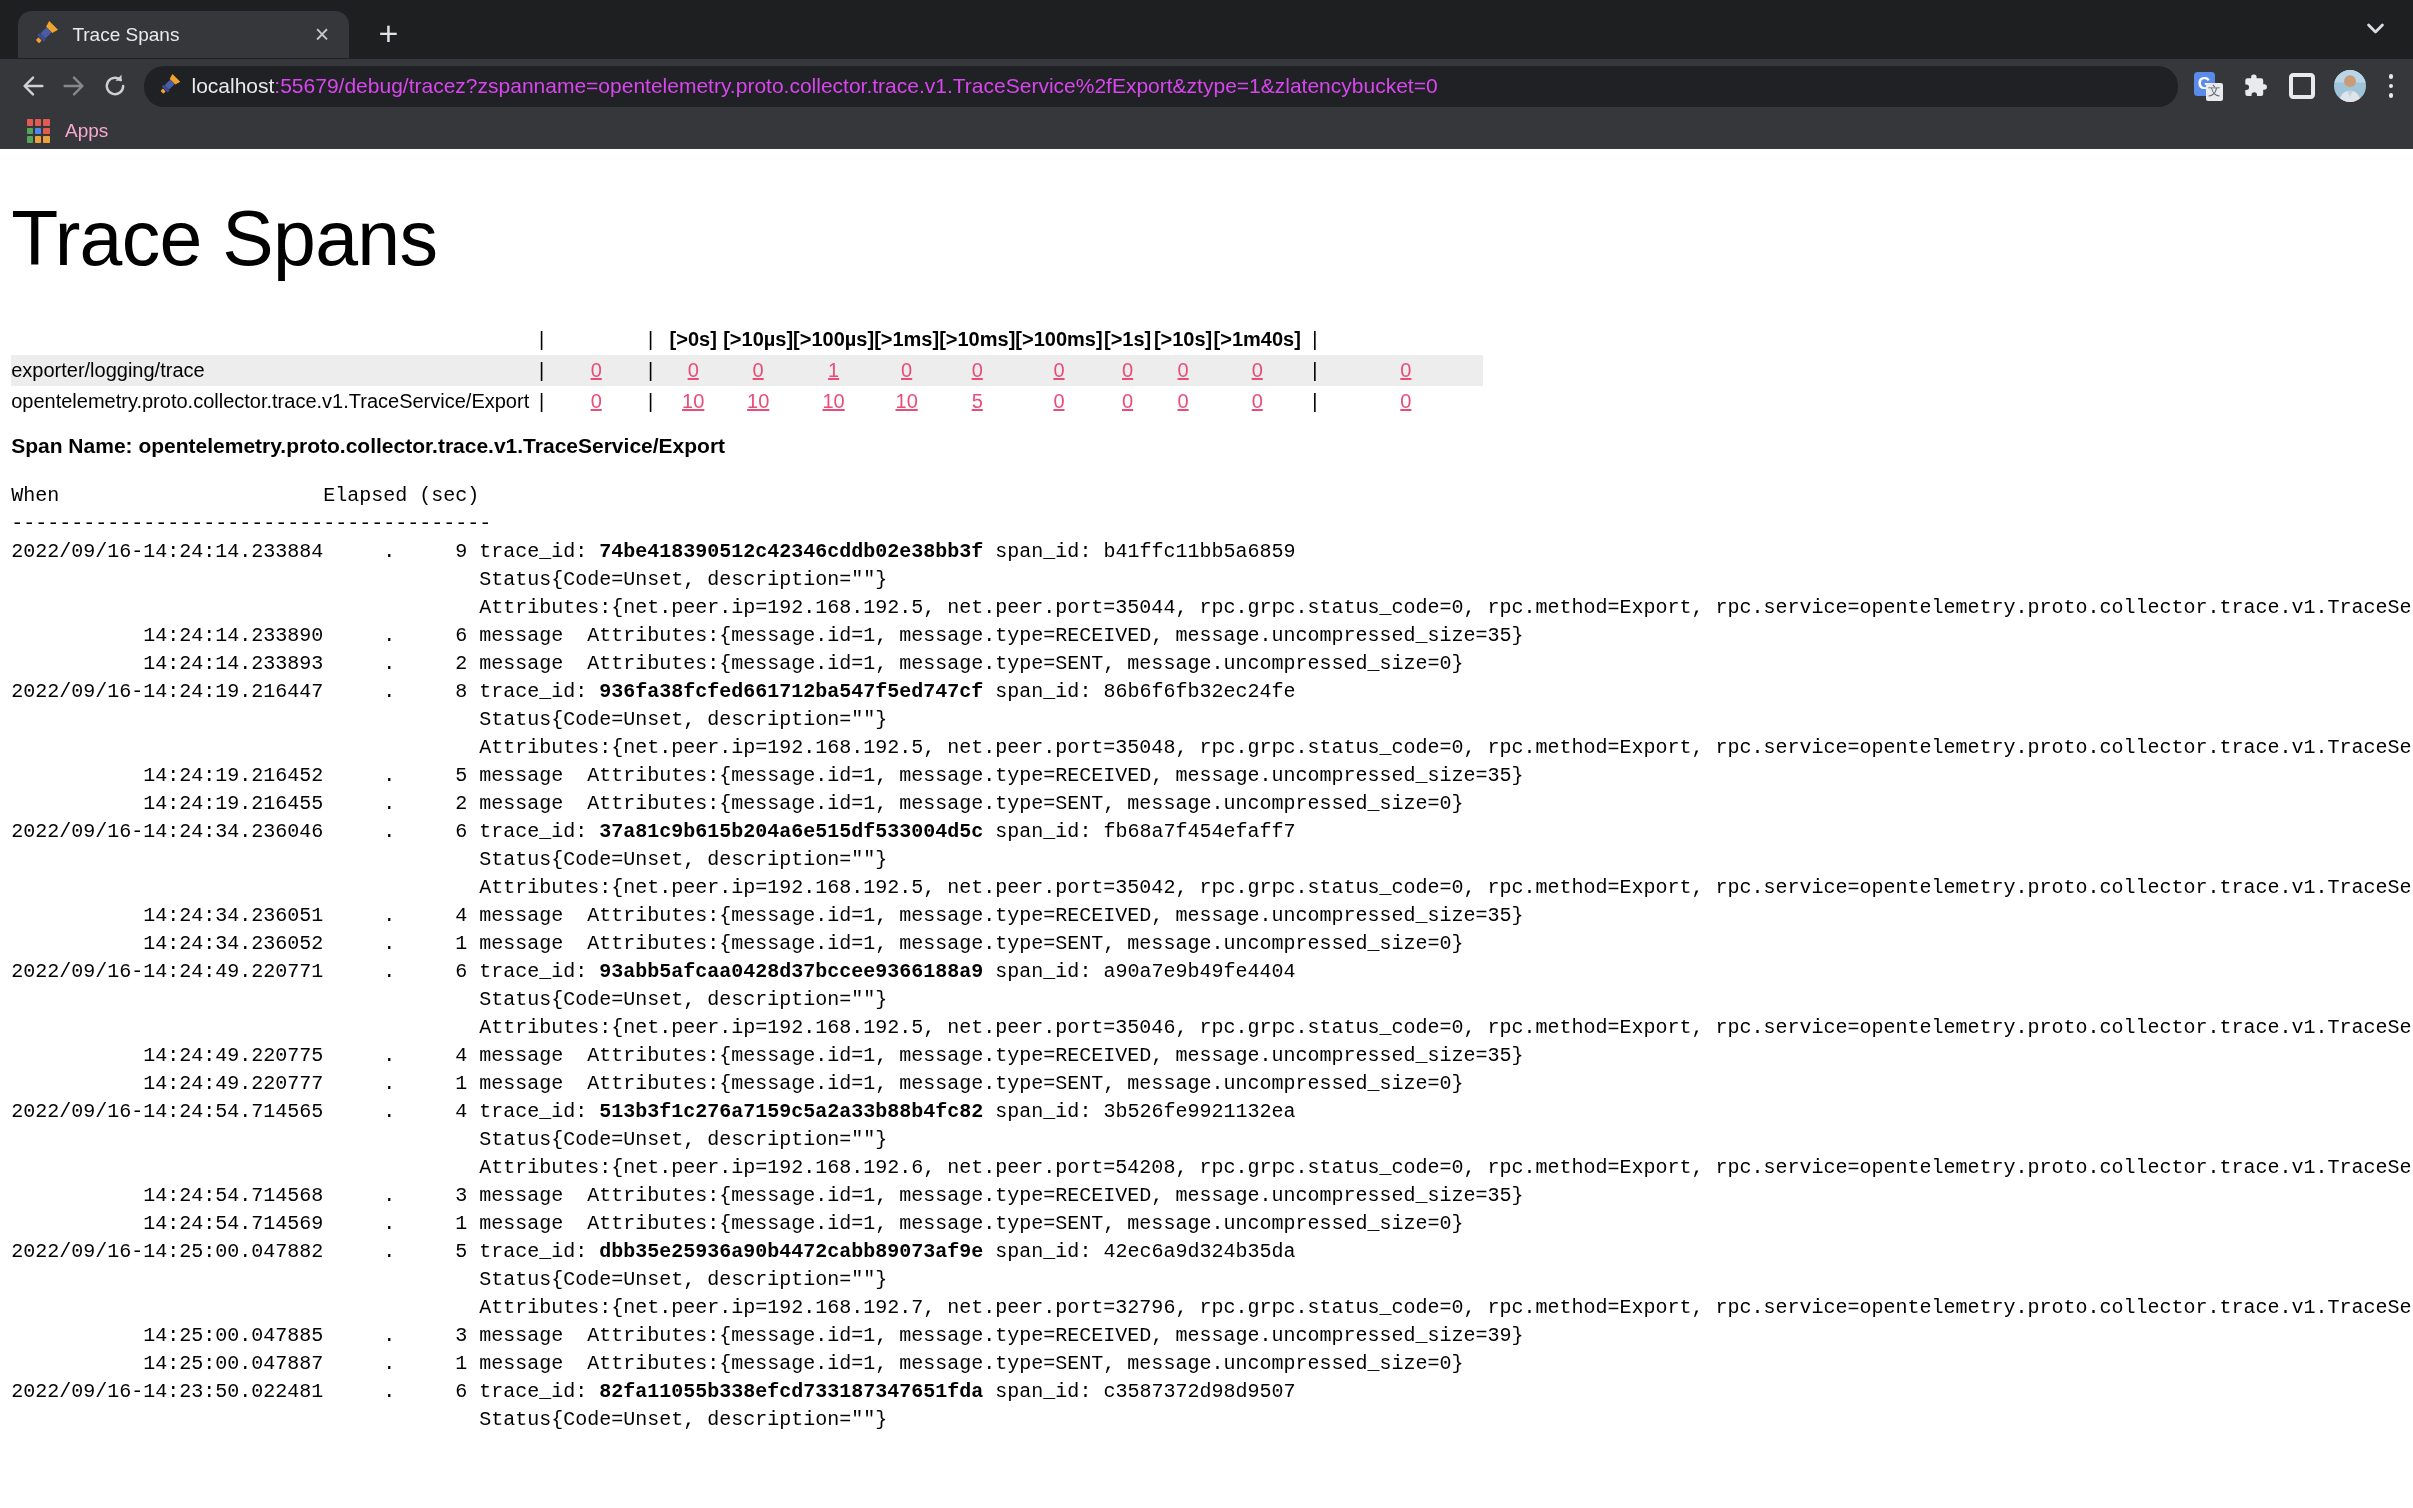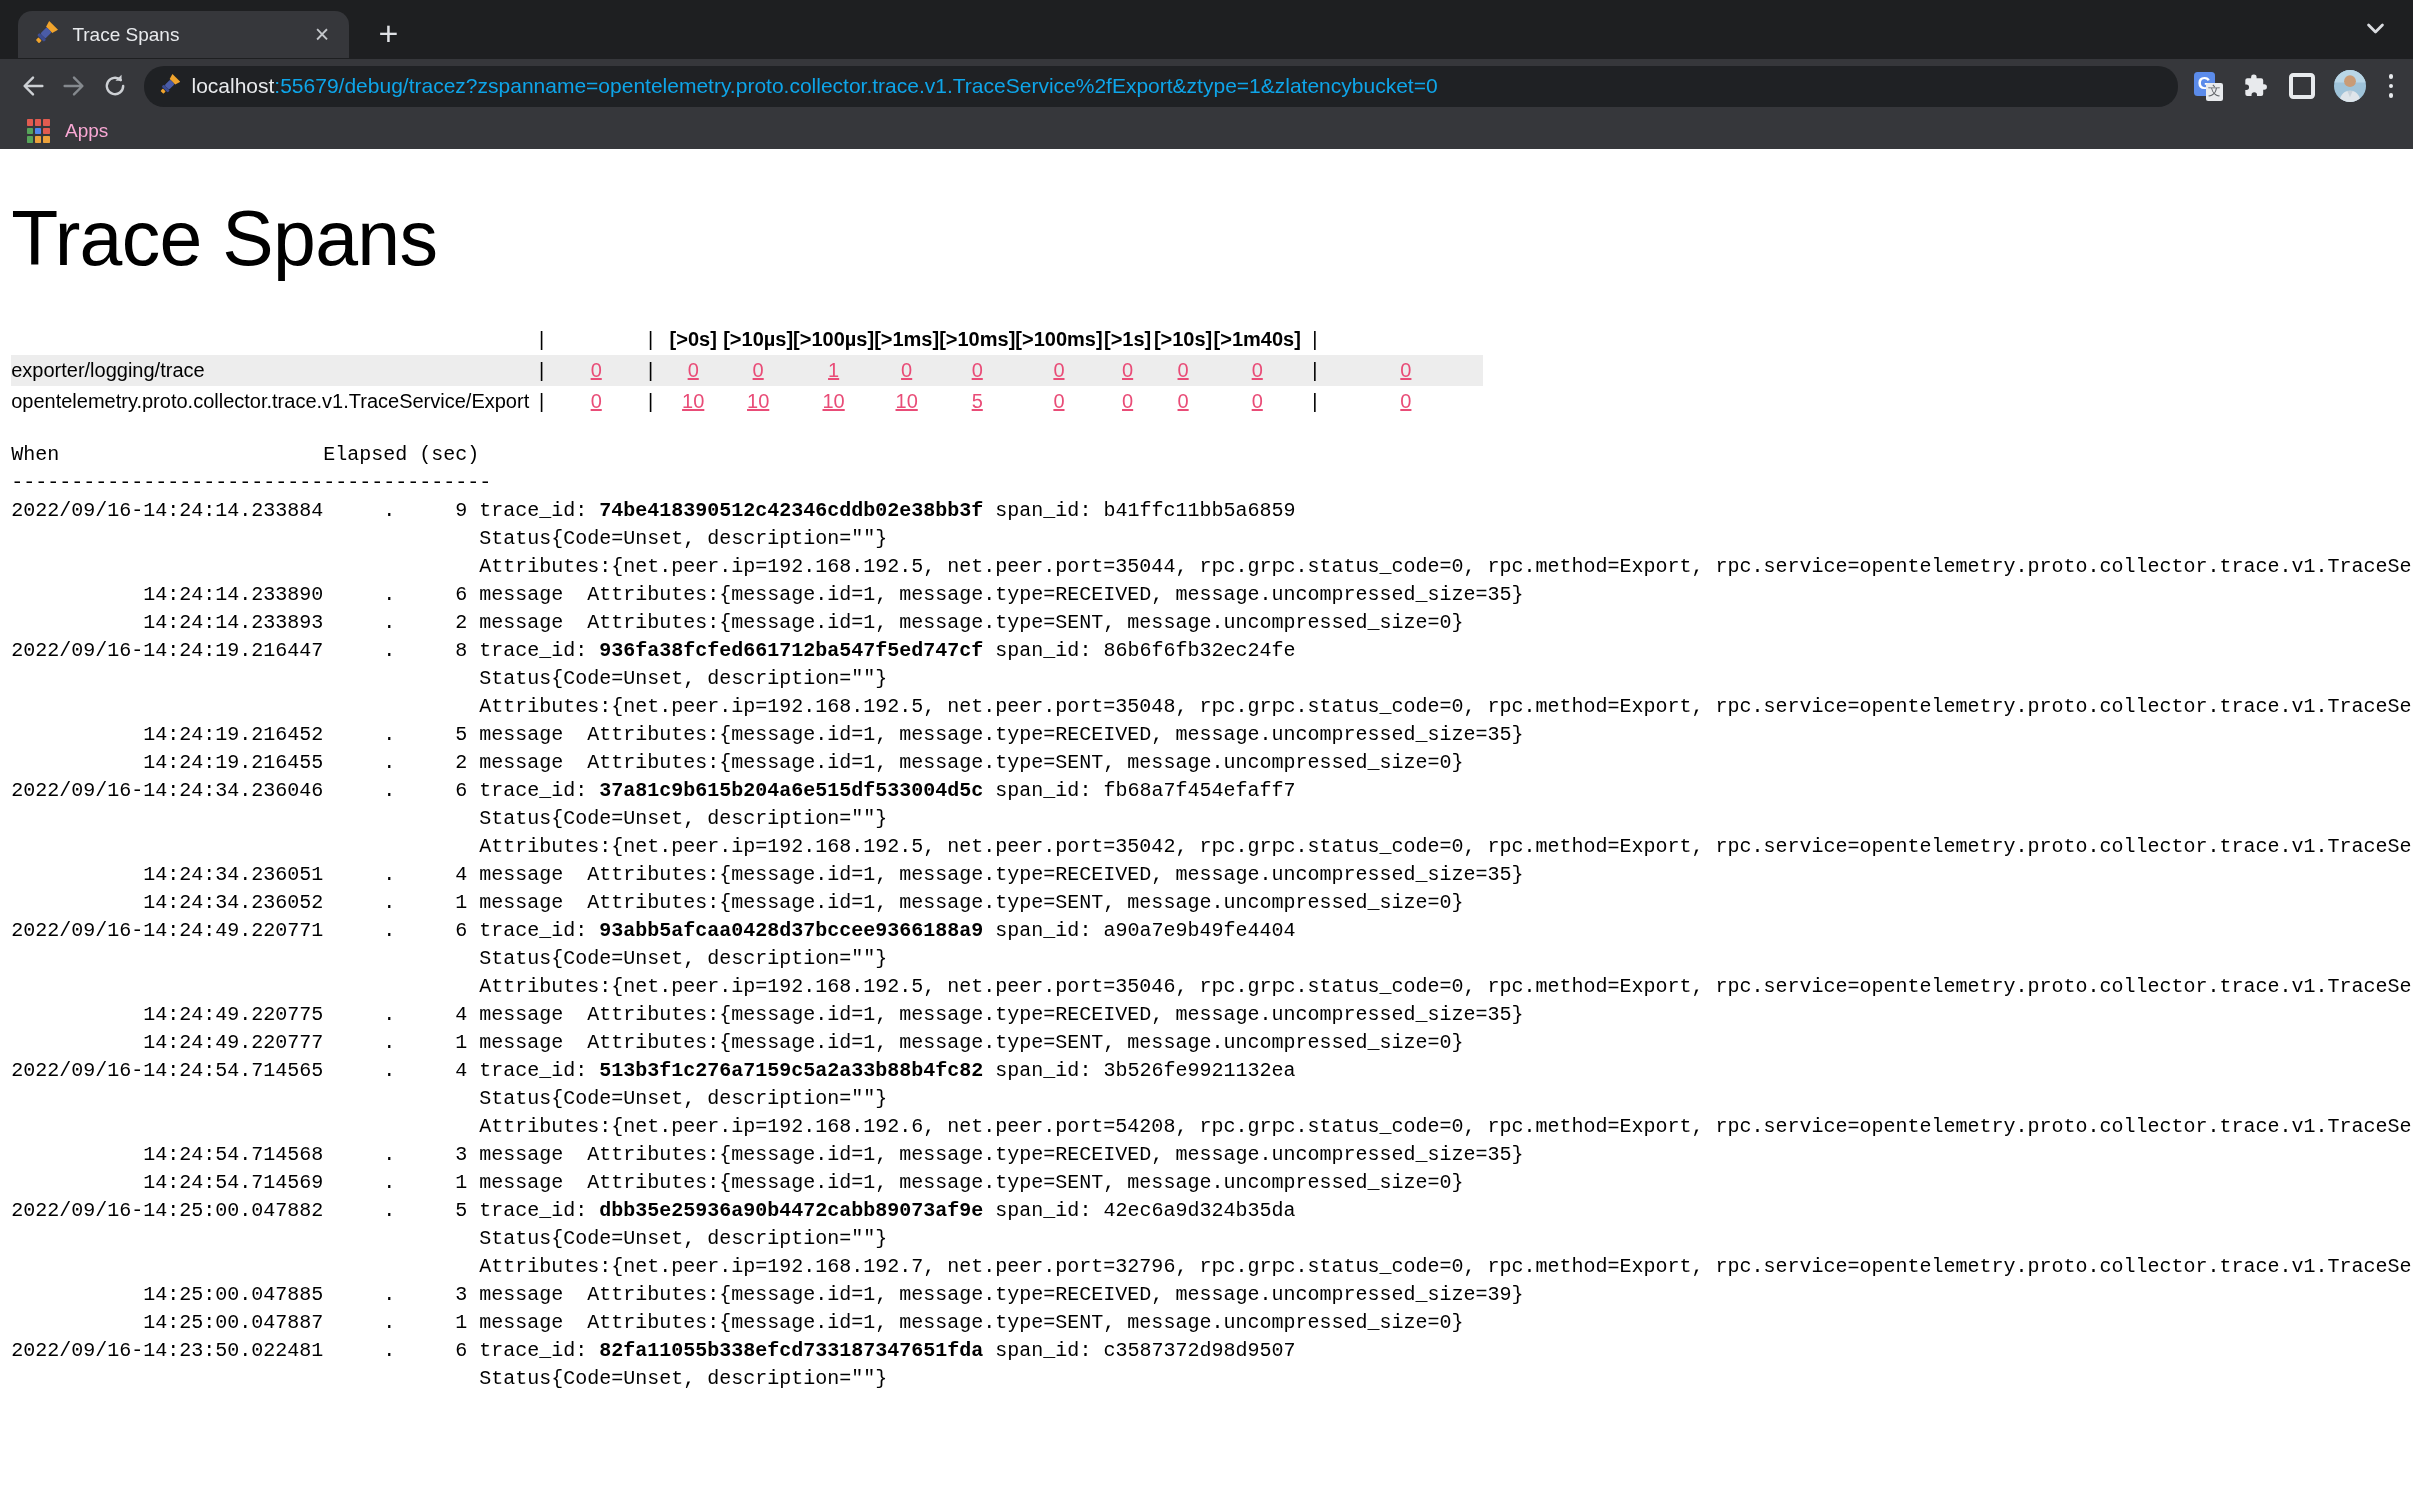--- a/index.html
+++ b/index.html
@@ -13,21 +13,21 @@
   .tab-close{color:#c4c7cb;font-size:25px;line-height:25px;padding:0 4.2px;cursor:default;}
   .newtab{position:absolute;left:369px;top:14px;color:#dfe1e5;font-size:34px;font-weight:300;
           width:39px;height:39px;display:flex;align-items:center;justify-content:center;}
   .tab-chevron{position:absolute;right:25px;top:19.6px;}
   .toolbar{height:54px;background:#36373b;display:flex;align-items:center;padding:0 12.6px;}
   .navbtn{width:41px;height:41px;display:flex;align-items:center;justify-content:center;flex:0 0 auto;}
   .urlpill{flex:1;height:41px;background:#1f2124;border-radius:20px;margin:0 15.4px 0 8.4px;
            display:flex;align-items:center;padding:0 7px 0 14px;overflow:hidden;}
   .url-text{font-size:21px;white-space:nowrap;margin-left:11.2px;}
   .url-host{color:#e8eaed;}
-  .url-rest{color:#0ea5e9;}
+  .url-rest{color:#d946ef;}
   .right-icons{display:flex;align-items:center;gap:19.6px;flex:0 0 auto;padding-right:4.2px;}
   .translate-icon{width:29px;height:29px;position:relative;}
   .translate-icon .g{position:absolute;left:0;top:0;width:21px;height:24px;background:#5b8bea;
       border-radius:3.5px;color:#fff;font-size:17px;font-weight:bold;display:flex;align-items:center;justify-content:center;}
   .translate-icon .wen{position:absolute;right:0;bottom:0;width:17px;height:18px;background:#e8eaed;
       border-radius:2.1px;color:#5f6368;font-size:12.6px;display:flex;align-items:center;justify-content:center;}
   .sidepanel-icon{width:18px;height:18px;border:4.2px solid #e8eaed;border-radius:4.2px;}
   .avatar{width:32px;height:32px;border-radius:50%;overflow:hidden;}
   .kebab{display:flex;flex-direction:column;gap:4.9px;padding:2.8px;}
   .kebab i{width:4.9px;height:4.9px;border-radius:50%;background:#e8eaed;}
@@ -224,20 +224,21 @@
           <td class="num"><a href="#">0</a></td>
           <td class="num"><a href="#">0</a></td>
           <td class="num"><a href="#">0</a></td>
           <td class="num"><a href="#">0</a></td>
           <td class="pipe">|</td>
           <td class="num"><a href="#">0</a></td>
         </tr>
       </tbody>
   </table>
 
+  <div class="spanline">Span Name: opentelemetry.proto.collector.trace.v1.TraceService/Export</div>
 
   <pre class="requests" id="requests">When                      Elapsed (sec)
 ----------------------------------------
 2022/09/16-14:24:14.233884     .     9 trace_id: <b>74be418390512c42346cddb02e38bb3f</b> span_id: b41ffc11bb5a6859
                                        Status{Code=Unset, description=""}
                                        Attributes:{net.peer.ip=192.168.192.5, net.peer.port=35044, rpc.grpc.status_code=0, rpc.method=Export, rpc.service=opentelemetry.proto.collector.trace.v1.TraceService}
            14:24:14.233890     .     6 message  Attributes:{message.id=1, message.type=RECEIVED, message.uncompressed_size=35}
            14:24:14.233893     .     2 message  Attributes:{message.id=1, message.type=SENT, message.uncompressed_size=0}
 2022/09/16-14:24:19.216447     .     8 trace_id: <b>936fa38fcfed661712ba547f5ed747cf</b> span_id: 86b6f6fb32ec24fe
                                        Status{Code=Unset, description=""}

